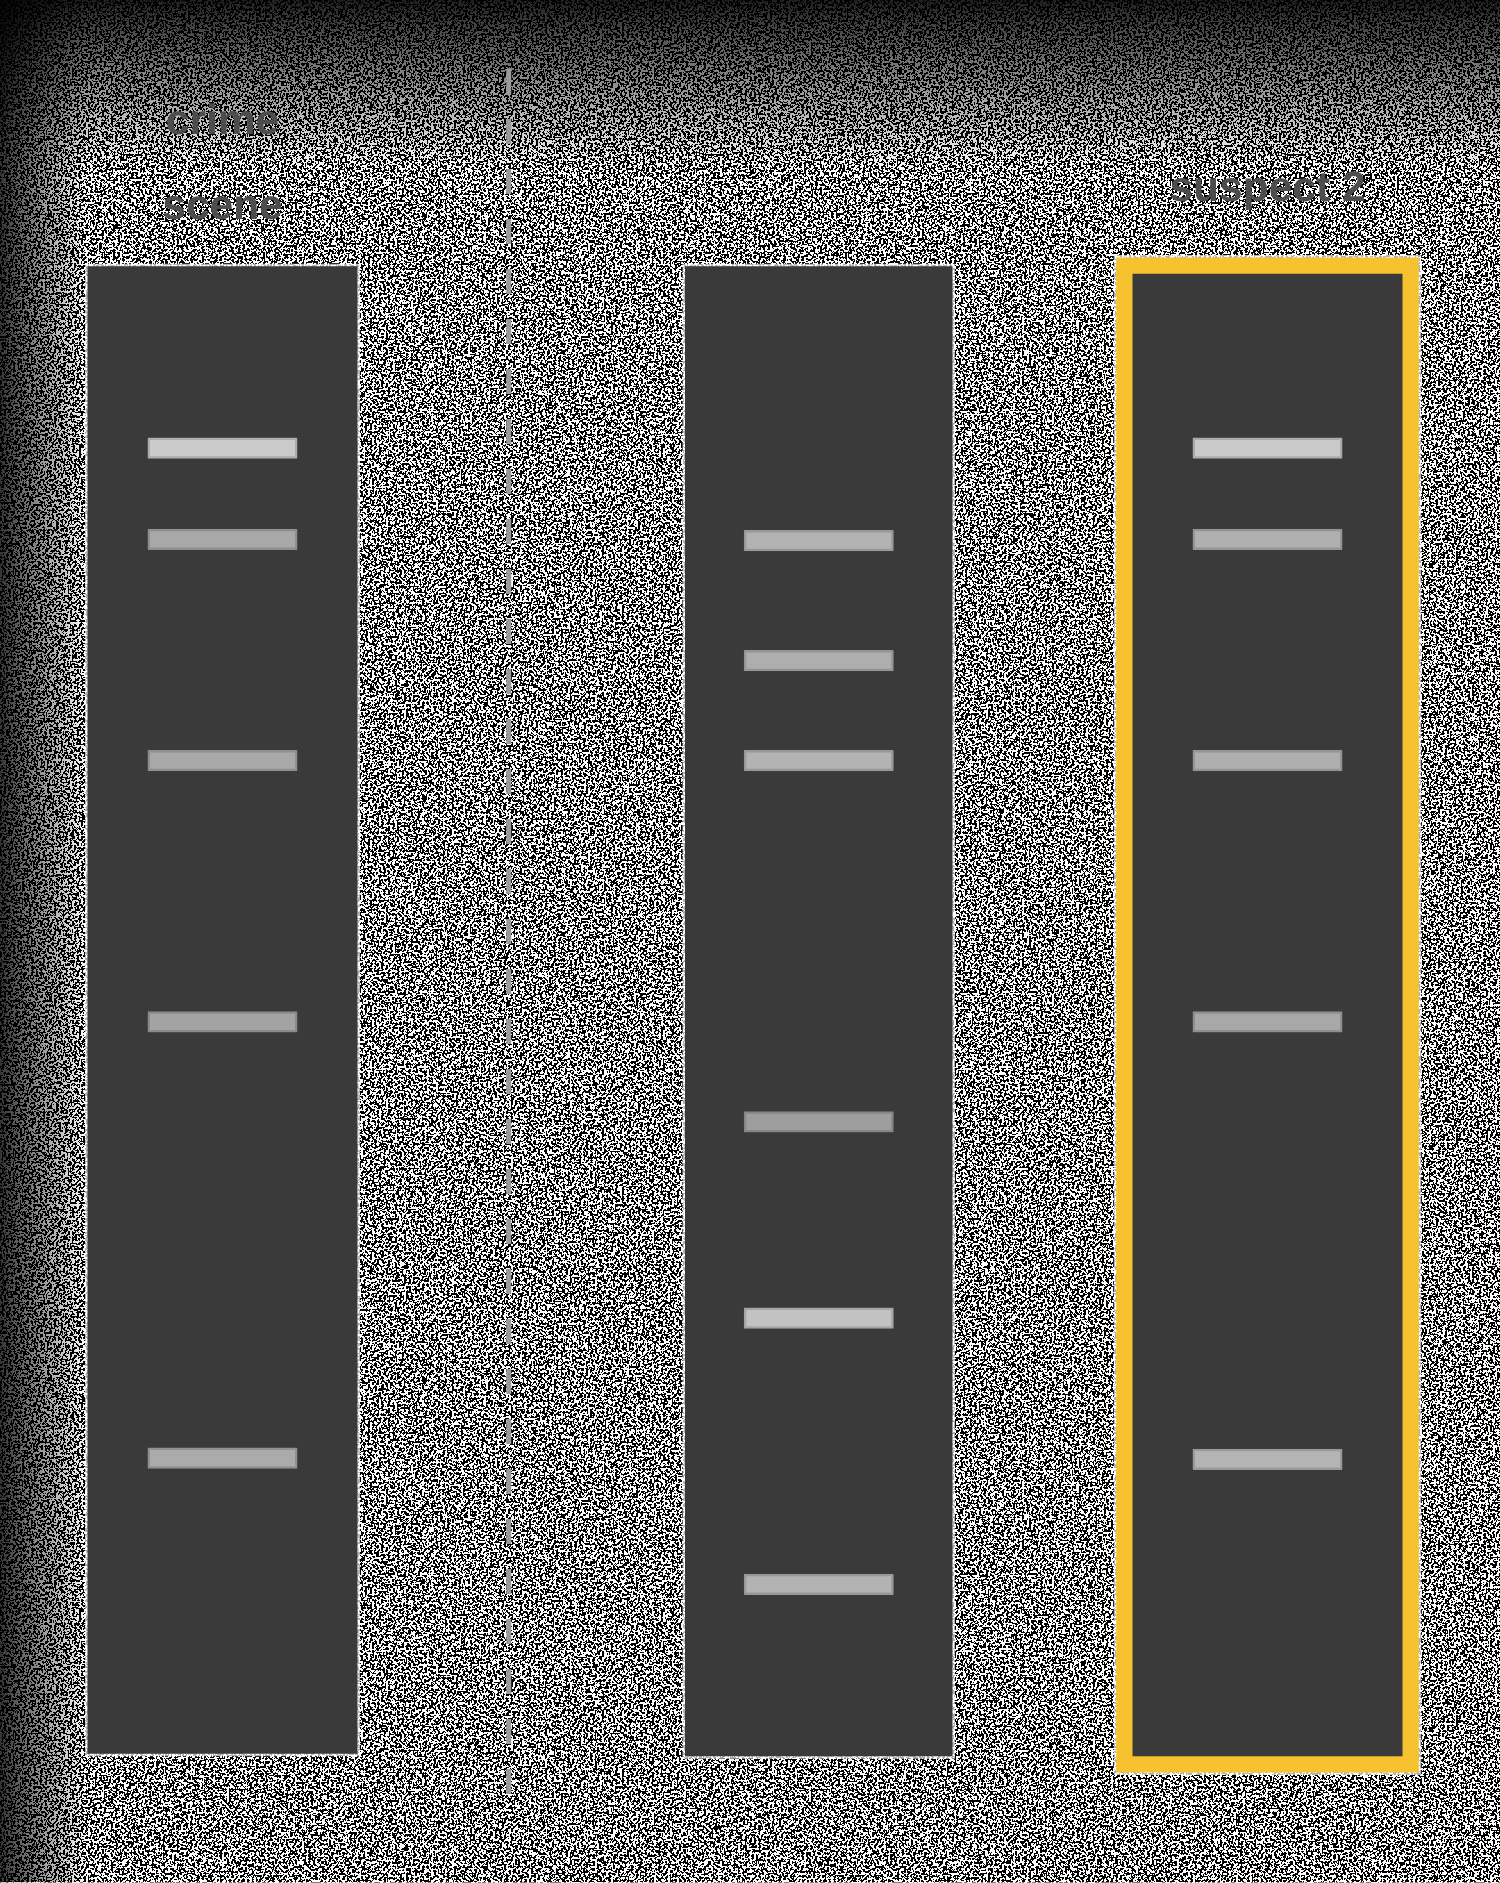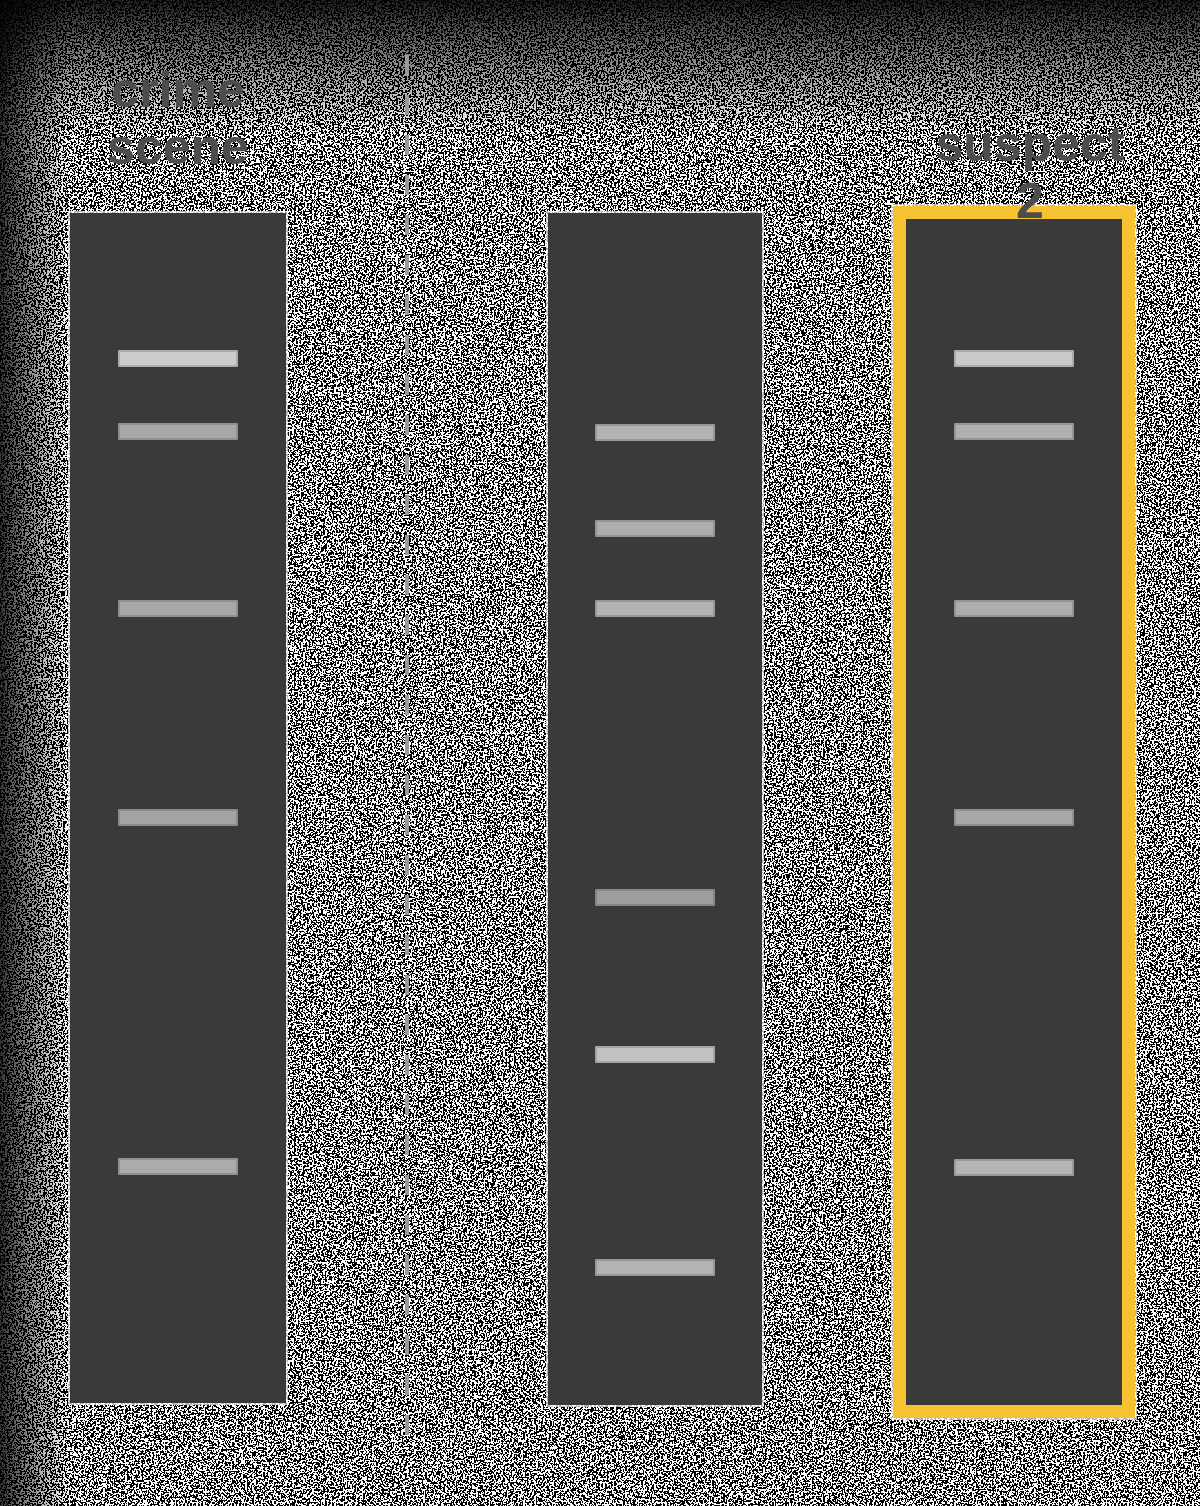--- a/index.html
+++ b/index.html
@@ -12,21 +12,21 @@
   .shade{position:absolute;z-index:1;pointer-events:none;}
   .shade-top{left:0;top:0;width:1200px;height:135px;
     background:linear-gradient(to bottom, rgba(0,0,0,.88), rgba(0,0,0,0));}
   .shade-left{left:0;top:0;width:70px;height:1506px;
     background:linear-gradient(to right, rgba(0,0,0,.8), rgba(0,0,0,0));}
   .gel-figure{position:absolute;left:0;top:0;width:1200px;height:1506px;z-index:2;}
   .lane{position:absolute;}
   .band{position:absolute;box-sizing:border-box;border:2px solid rgba(0,0,0,.15);border-radius:1px;}
   .lane-label{
     position:absolute;transform:translateX(-50%);
-    font-size:50px;line-height:57px;font-weight:600;
+    font-size:34px;line-height:68px;font-weight:600;
     text-align:center;white-space:pre-line;letter-spacing:0;
   }
   .lane-label.twoline{font-weight:700;}
   .divider{position:absolute;}
 </style>
 </head>
 <body>
 
 <svg class="noise-bg" width="1200" height="1506">
   <filter id="noiseF" x="0" y="0" width="100%" height="100%">
@@ -64,14 +64,14 @@
       <div class="band" style="top: 833px; left: 47px; width: 120px; height: 17px; background: rgb(194, 194, 194);"></div>
       <div class="band" style="top: 1046px; left: 47px; width: 120px; height: 17px; background: rgb(179, 179, 179);"></div>
     </div>
     <div class="lane highlighted" style="left: 906px; top: 219px; width: 216px; height: 1186px; background: rgb(58, 58, 58); box-shadow: rgb(246, 194, 47) 0px 0px 0px 13px, rgba(255, 255, 255, 0.7) 0px 0px 0px 15px;">
       <div class="band" style="top: 131px; left: 48px; width: 120px; height: 17px; background: rgb(201, 201, 201);"></div>
       <div class="band" style="top: 204px; left: 48px; width: 120px; height: 17px; background: rgb(176, 176, 176);"></div>
       <div class="band" style="top: 381px; left: 48px; width: 120px; height: 17px; background: rgb(174, 174, 174);"></div>
       <div class="band" style="top: 590px; left: 48px; width: 120px; height: 17px; background: rgb(168, 168, 168);"></div>
       <div class="band" style="top: 940px; left: 48px; width: 120px; height: 17px; background: rgb(181, 181, 181);"></div>
     </div>
-    <div class="lane-label" style="left: 1014px; top: 116px; color: rgb(77, 77, 77); margin-left: 16px;">suspect 2</div>
+    <div class="lane-label" style="left: 1014px; top: 116px; color: rgb(77, 77, 77);">suspect 2</div>
   </div>
 
 </body></html>

